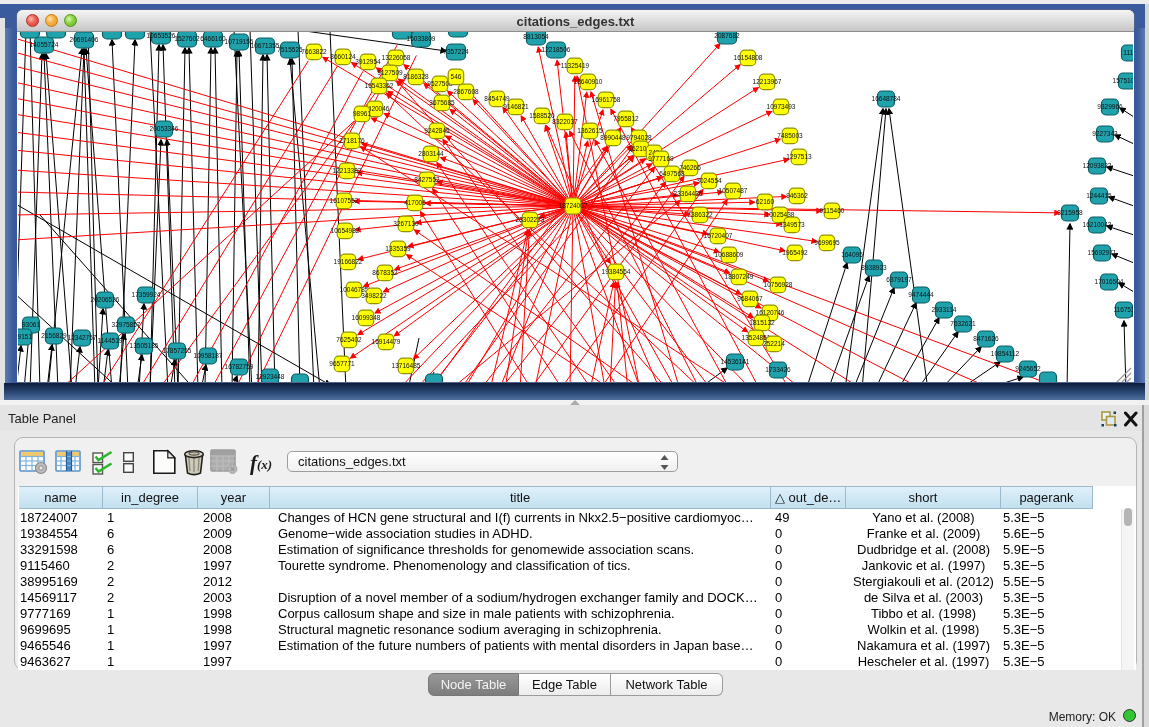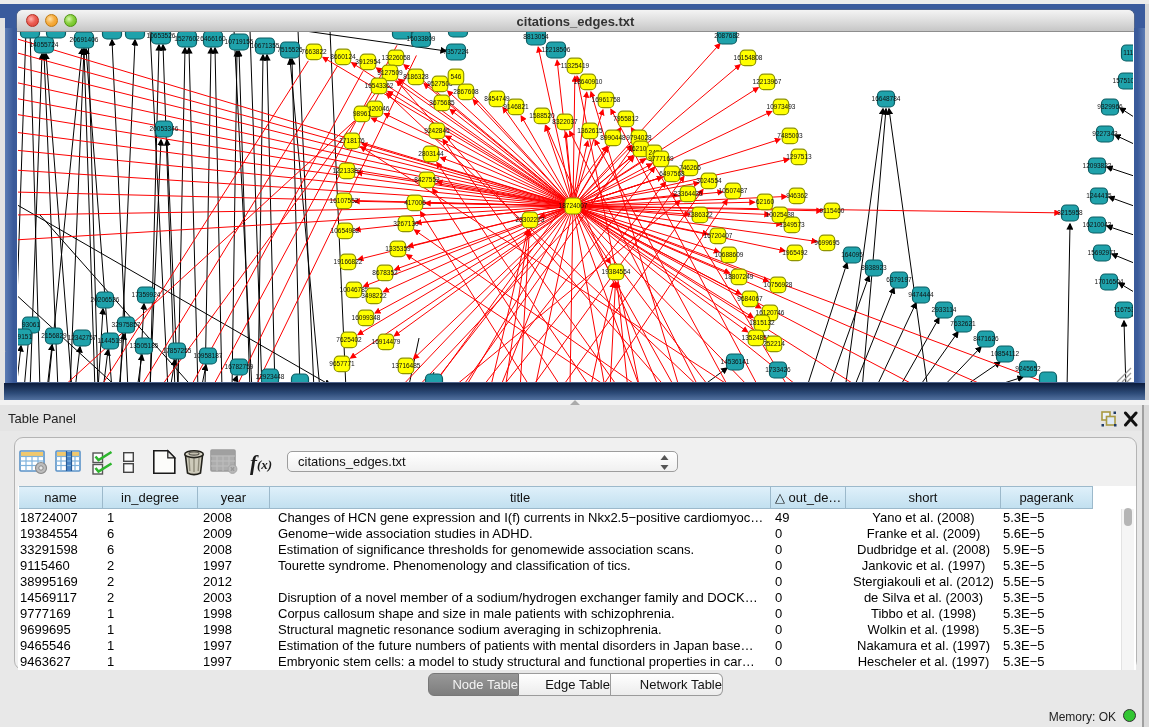--- a/index.html
+++ b/index.html
@@ -18,21 +18,21 @@
 #tphead {position:absolute;left:0;top:0;width:1149px;height:26px;background:#e4e4e4}
 #tphead .t {position:absolute;left:8px;top:6px;font-size:13px;color:#222}
 #toolpanel {position:absolute;left:14px;top:32px;width:1123px;height:233px;border:1.5px solid #b4b4b4;border-radius:9px;background:#f0f0f0}
 #combo {position:absolute;left:287px;top:46px;width:391px;height:21px;background:linear-gradient(#fff,#f0f0f0);border:1px solid #9d9d9d;border-radius:5px;font-size:13px;color:#111;line-height:19px;padding-left:10px}
 #tablearea {position:absolute;left:18px;top:81px;width:1118px;height:184px;background:#fff;overflow:hidden}
 .hcell {position:absolute;top:0;height:23px;background:linear-gradient(#dff0fa,#c2e0f0);border-right:1px solid #9cb9cb;border-top:1px solid #9cb9cb;border-bottom:1px solid #9cb9cb;font-size:13px;color:#111;text-align:center;line-height:22px}
 .trow {position:absolute;left:0;width:1114px;height:16px;font-size:13px;color:#000}
 .trow span {position:absolute;top:0;white-space:nowrap;line-height:16px}
 .trow .ctr {text-align:center}
 
-.tab {position:absolute;top:268px;height:23px;border:1px solid #9b9b9b;font-size:13px;text-align:right;line-height:21px;background:linear-gradient(#fff,#ececec);color:#111}
+.tab {position:absolute;top:268px;height:23px;border:1px solid #9b9b9b;font-size:13px;text-align:center;line-height:21px;background:linear-gradient(#fff,#ececec);color:#111}
 
 #mem {position:absolute;right:33px;top:305px;font-size:12px;color:#222;white-space:nowrap}
 #memdot {position:absolute;left:1123px;top:304px;width:13px;height:13px;border-radius:50%;background:#32c632;border:1.5px solid #333}
 </style></head><body>
 <div id="appblue"></div>
 <div id="win">
   <div style="position:absolute;left:0;top:22px;width:1117px;height:350px;background:#fff"></div>
   <svg style="position:absolute;left:1px;top:22px" width="1115" height="350" viewBox="18 32 1115 350">
 <defs>
         <marker id="ar" viewBox="0 0 10 10" refX="8" refY="5" markerWidth="6.5" markerHeight="6.5" orient="auto">
@@ -649,21 +649,21 @@
     <div class="hcell" style="left:85px;width:95px">in_degree</div>
     <div class="hcell" style="left:180px;width:72px">year</div>
     <div class="hcell" style="left:252px;width:501px">title</div>
     <div class="hcell" style="left:753px;width:75px;text-align:left;padding-left:4px">△ out_de…</div>
     <div class="hcell" style="left:828px;width:155px">short</div>
     <div class="hcell" style="left:983px;width:92px">pagerank</div>
     <div class="trow" style="top:24px">
         <span style="left:2px">18724007</span>
         <span style="left:89px">1</span>
         <span style="left:185px">2008</span>
-        <span style="left:260px">Changes of HCN gene expression and I(f) currents in Nkx2.5−positive cardiomyoc…</span>
+        <span style="left:260px">Changes of HCN gene structural and I(f) currents in Nkx2.5−positive cardiomyoc…</span>
         <span style="left:757px">49</span>
         <span class="ctr" style="left:828px;width:155px">Yano et al. (2008)</span>
         <span style="left:985px">5.3E−5</span>
       </div>
 <div class="trow" style="top:40px">
         <span style="left:2px">19384554</span>
         <span style="left:89px">6</span>
         <span style="left:185px">2009</span>
         <span style="left:260px">Genome−wide association studies in ADHD.</span>
         <span style="left:757px">0</span>
@@ -729,21 +729,20 @@
         <span style="left:185px">1997</span>
         <span style="left:260px">Estimation of the future numbers of patients with mental disorders in Japan base…</span>
         <span style="left:757px">0</span>
         <span class="ctr" style="left:828px;width:155px">Nakamura et al. (1997)</span>
         <span style="left:985px">5.3E−5</span>
       </div>
 <div class="trow" style="top:168px">
         <span style="left:2px">9463627</span>
         <span style="left:89px">1</span>
         <span style="left:185px">1997</span>
-        <span style="left:260px">Embryonic stem cells: a model to study structural and functional properties in car…</span>
         <span style="left:757px">0</span>
         <span class="ctr" style="left:828px;width:155px">Hescheler et al. (1997)</span>
         <span style="left:985px">5.3E−5</span>
       </div>
     <div style="position:absolute;left:1103px;top:23px;width:13px;height:161px;background:#f5f5f5;border-left:1px solid #e3e3e3"></div>
     <div style="position:absolute;left:1106px;top:22px;width:8px;height:18px;background:#b5b5b5;border-radius:4px"></div>
   </div>
   <div class="tab" style="left:428px;width:91px;border-radius:6px 0 0 6px;background:linear-gradient(#989898,#7d7d7d);color:#f4f4f4;border-color:#777">Node Table</div>
   <div class="tab" style="left:519px;width:92px;border-left:none">Edge Table</div>
   <div class="tab" style="left:611px;width:112px;border-left:none;border-radius:0 6px 6px 0">Network Table</div>

